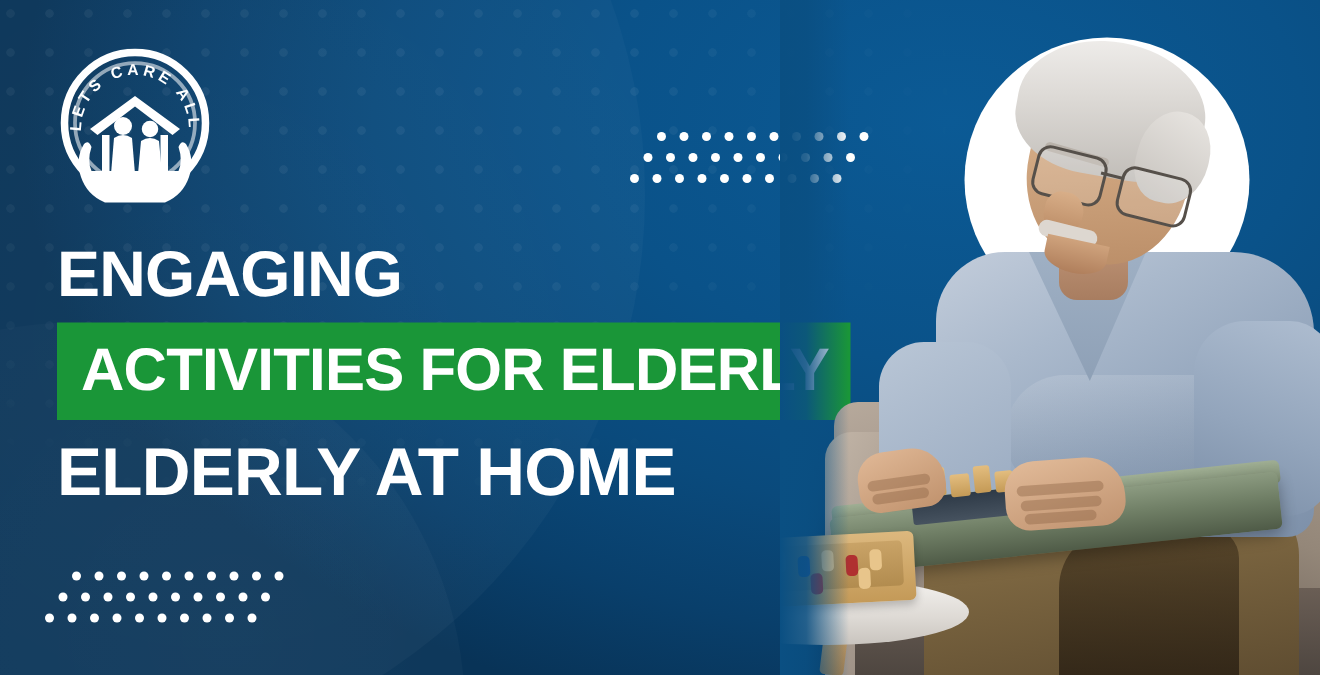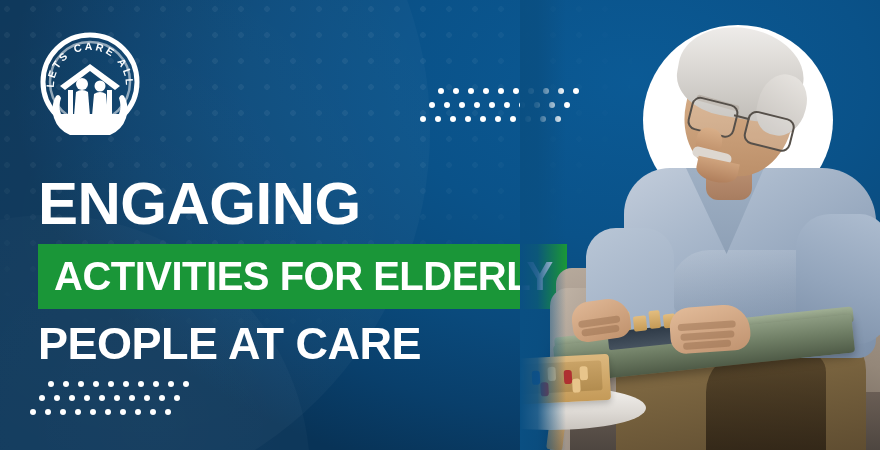--- a/index.html
+++ b/index.html
@@ -38,21 +38,21 @@
   
   .logo{position:absolute;left:32px;top:24px;width:116px;height:116px;}
   .logo svg{display:block;width:116px;height:116px;}
 
   
   .headline{position:absolute;left:38px;top:158px;width:520px;}
   .line{
     font-weight:700;letter-spacing:-0.5px;line-height:1;
     color:#ffffff;white-space:nowrap;
   }
-  .line1{font-size:60px;margin:16px 0 10px 0;}
+  .line1{font-size:43px;margin:4px 0 10px 0;}
   .line3{font-size:45px;margin:12px 0 0 0;}
   .line2-wrap{
     display:inline-block;background:#1a9638;
     padding:12px 14px 13px 16px;
   }
   .line2{font-size:40px;}
 
   
   .dotgrid{position:absolute;pointer-events:none;}
   .dotgrid .row{display:flex;}
@@ -286,21 +286,21 @@
                q -3,-3 -5,2 q 3,9 0,16 l -58,0 q -3,-7 0,-16 q -2,-5 -5,-2 Z" fill="#ffffff"></path>
       <path d="M 34,96 q 24,10 48,0 l 0,8 q -24,9 -48,0 Z" fill="#ffffff"></path>
     </svg>
   </div>
 
   <div class="headline">
     <div class="line line1">ENGAGING</div>
     <div class="line2-wrap">
       <span class="line line2">ACTIVITIES FOR ELDERLY</span>
     </div>
-    <div class="line line3">PEOPLE AT CARE</div>
+    <div class="line line3">ELDERLY AT HOME</div>
   </div>
 
   <div class="dotgrid dotgrid-top">
     <div class="row r1">
         <i class="dot"></i>
         <i class="dot"></i>
         <i class="dot"></i>
         <i class="dot"></i>
         <i class="dot"></i>
         <i class="dot"></i>

